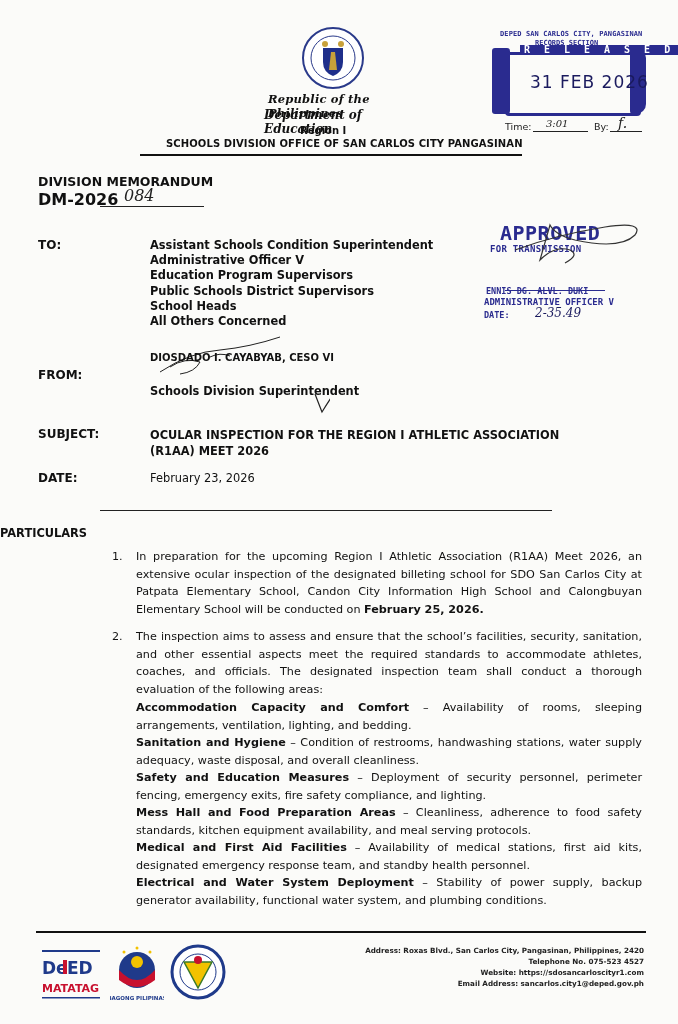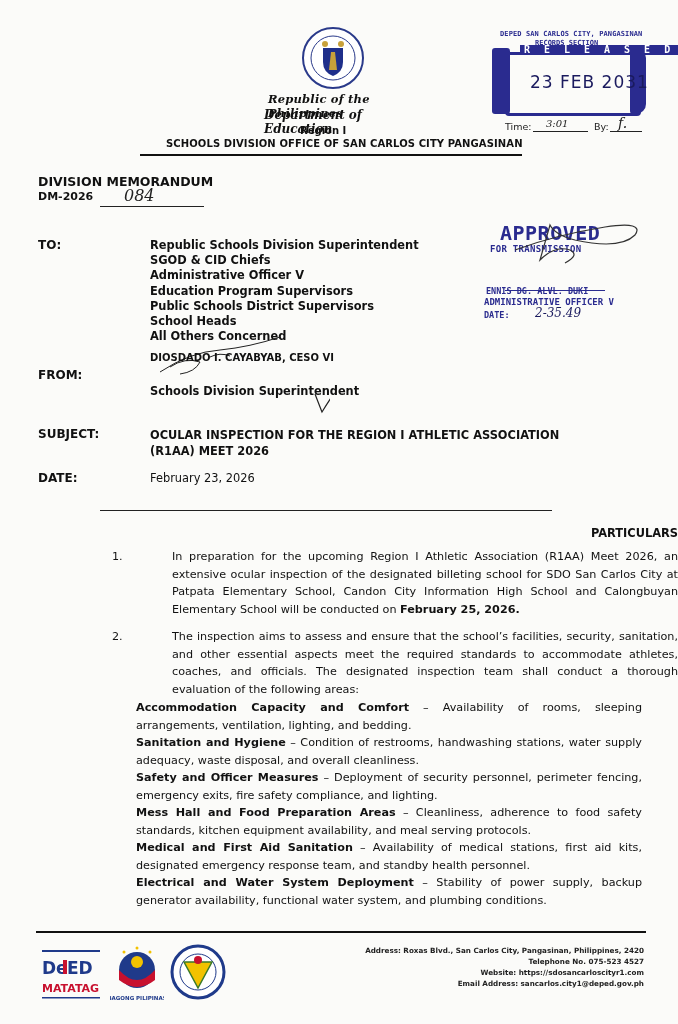--- a/index.html
+++ b/index.html
@@ -30,21 +30,21 @@
   .st-date { left: 530px; top: 72px; font-size: 17px; color: #1a1a5e; letter-spacing: 1px; font-family: "DejaVu Sans", sans-serif; }
   .st-time { left: 505px; top: 121px; font-size: 9.5px; color: #222; font-family: "DejaVu Sans", sans-serif; }
   .st-timeline { left: 533px; top: 131px; width: 55px; height: 1px; background: #222; }
   .st-timeval { left: 546px; top: 118px; font-size: 10px; font-style: italic; color: #222; font-family: "DejaVu Serif", serif; }
   .st-by { left: 594px; top: 121px; font-size: 9.5px; color: #222; font-family: "DejaVu Sans", sans-serif; }
   .st-byline { left: 610px; top: 131px; width: 32px; height: 1px; background: #222; }
   .st-byval { left: 618px; top: 115px; font-size: 14px; font-style: italic; color: #222; font-family: "DejaVu Serif", serif; }
 
   
   .memo-title { left: 38px; top: 174px; font-size: 12.5px; font-weight: bold; color: #111; }
-  .memo-num { left: 38px; top: 190px; font-size: 11px; font-weight: bold; color: #111; }
+  .memo-num { left: 38px; top: 190px; font-size: 16px; font-weight: bold; color: #111; }
   .memo-numval { left: 124px; top: 186px; font-size: 16px; font-family: "DejaVu Serif", serif; font-style: italic; color: #222; text-align: right; }
   .memo-numline { left: 100px; top: 206px; width: 104px; height: 1px; background: #222; }
 
   
   .ap { color: #2a2b8f; font-family: "DejaVu Sans Mono", monospace; font-weight: bold; margin-top: 29px; }
   .ap-big { left: 500px; top: 192px; font-size: 20px; letter-spacing: 0.5px; }
   .ap-for { left: 490px; top: 215px; font-size: 9px; letter-spacing: 0.3px; }
   .ap-name { left: 486px; top: 257px; font-size: 8.5px; }
   .ap-ao { left: 484px; top: 268px; font-size: 9px; }
   .ap-date-lbl { left: 484px; top: 281px; font-size: 8.5px; }
@@ -56,25 +56,25 @@
   .lbl { left: 38px; font-size: 12px; font-weight: bold; color: #111; }
   .to-list { left: 150px; top: 238px; font-size: 11.4px; font-weight: bold; line-height: 15.2px; color: #111; }
   .from-name { left: 150px; top: 352px; font-size: 10px; font-weight: bold; color: #111; }
   .from-pos { left: 150px; top: 384px; font-size: 11.4px; font-weight: bold; color: #111; }
   .subj { left: 150px; top: 427px; width: 440px; font-size: 11.4px; font-weight: bold; line-height: 16px; color: #111; }
   .date-val { left: 150px; top: 471px; font-size: 11.4px; color: #111; }
 
   .sig-svg { left: 150px; top: 332px; width: 180px; height: 90px; }
 
   .rule2 { left: 100px; top: 510px; width: 452px; height: 1.2px; background: #222; }
-  .particulars { left: 0; width: 678px; top: 526px; text-align: right; font-size: 11.4px; font-weight: bold; }
+  .particulars { left: 0; width: 678px; top: 526px; text-align: left; font-size: 11.4px; font-weight: bold; }
 
   .para { left: 112px; width: 530px; font-size: 11.2px; line-height: 17.6px; color: #111; }
   .para .num { position: absolute; left: 0; }
-  .para .txt { position: absolute; left: 24px; width: 506px; text-align: justify; margin-left: 36px; }
+  .para .txt { position: absolute; left: 24px; width: 506px; text-align: justify; }
   .p1 { top: 548px; }
   .p2 { top: 628px; }
   .area { left: 136px; width: 506px; font-size: 11.2px; line-height: 17.6px; text-align: justify; color: #111; }
   .area b { font-weight: bold; }
 
   
   .frule { left: 36px; top: 931px; width: 610px; height: 2px; background: #111; }
   .logo-deped { left: 40px; top: 948px; width: 64px; height: 56px; }
   .logo-bp { left: 110px; top: 944px; width: 54px; height: 60px; }
   .logo-sdo { left: 170px; top: 944px; width: 56px; height: 56px; }
@@ -96,21 +96,21 @@
 <div class="abs hdr-line hdr-reg">Region I</div>
 <div class="abs hdr-line hdr-sdo">SCHOOLS DIVISION OFFICE OF SAN CARLOS CITY PANGASINAN</div>
 <div class="abs hdr-rule"></div>
 
 <div class="abs stamp st-top">DEPED SAN CARLOS CITY, PANGASINAN</div>
 <div class="abs stamp st-rec">RECORDS SECTION</div>
 <div class="abs st-box"></div>
 <div class="abs st-R"></div>
 <div class="abs st-D"></div>
 <div class="abs stamp st-rel">RELEASED</div>
-<div class="abs stamp st-date">23 FEB 2031</div>
+<div class="abs stamp st-date">31 FEB 2026</div>
 <div class="abs st-time">Time:</div>
 <div class="abs st-timeline"></div>
 <div class="abs st-timeval">3:01</div>
 <div class="abs st-by">By:</div>
 <div class="abs st-byline"></div>
 <div class="abs st-byval">f.</div>
 
 <div class="abs memo-title">DIVISION MEMORANDUM</div>
 <div class="abs memo-num">DM-2026</div>
 <div class="abs memo-numline"></div>
@@ -122,22 +122,21 @@
   <path d="M20 45 Q60 30 110 22 Q150 16 140 30 Q125 45 80 35 Q60 30 55 20 L45 55 Q60 40 75 45 Q85 50 70 58" fill="none" stroke="#333" stroke-width="1.2"></path>
 </svg>
 <div class="abs ap ap-name">ENNIS DG. ALVL. DUKI</div>
 <div class="abs ap ap-ao">ADMINISTRATIVE OFFICER V</div>
 <div class="abs ap ap-date-lbl">DATE:</div>
 <div class="abs ap-date-line"></div>
 <div class="abs ap ap-date-val">2-35.49</div>
 
 <div class="abs lbl" style="top:238px">TO:</div>
 <div class="abs to-list">
-  <div>Republic Schools Division Superintendent</div>
-  <div>SGOD &amp; CID Chiefs</div>
+  <div>Assistant Schools Condition Superintendent</div>
   <div>Administrative Officer V</div>
   <div>Education Program Supervisors</div>
   <div>Public Schools District Supervisors</div>
   <div>School Heads</div>
   <div>All Others Concerned</div>
 </div>
 
 <svg class="abs sig-svg" viewBox="0 0 180 90">
   <path d="M10 40 Q40 20 70 18 Q100 15 130 5 M20 35 Q35 25 50 30 Q45 40 30 42 M60 25 Q70 20 80 24" fill="none" stroke="#222" stroke-width="1"></path>
   <path d="M165 62 Q170 75 172 80 Q178 70 185 60" fill="none" stroke="#222" stroke-width="1.2"></path>
@@ -161,23 +160,23 @@
   <span class="txt"><span>In preparation for the upcoming Region I Athletic Association (R1AA) Meet 2026, an extensive ocular inspection of the designated billeting school for SDO San Carlos City at Patpata Elementary School, Candon City Information High School and Calongbuyan Elementary School will be conducted on </span><b>February 25, 2026.</b></span>
 </div>
 
 <div class="abs para p2">
   <span class="num">2.</span>
   <span class="txt">The inspection aims to assess and ensure that the school’s facilities, security, sanitation, and other essential aspects meet the required standards to accommodate athletes, coaches, and officials. The designated inspection team shall conduct a thorough evaluation of the following areas:</span>
 </div>
 
 <div class="abs area" style="top:699px"><b>Accommodation Capacity and Comfort</b><span> – Availability of rooms, sleeping arrangements, ventilation, lighting, and bedding.</span></div>
 <div class="abs area" style="top:734px"><b>Sanitation and Hygiene</b><span> – Condition of restrooms, handwashing stations, water supply adequacy, waste disposal, and overall cleanliness.</span></div>
-<div class="abs area" style="top:769px"><b>Safety and Officer Measures</b><span> – Deployment of security personnel, perimeter fencing, emergency exits, fire safety compliance, and lighting.</span></div>
+<div class="abs area" style="top:769px"><b>Safety and Education Measures</b><span> – Deployment of security personnel, perimeter fencing, emergency exits, fire safety compliance, and lighting.</span></div>
 <div class="abs area" style="top:804px"><b>Mess Hall and Food Preparation Areas</b><span> – Cleanliness, adherence to food safety standards, kitchen equipment availability, and meal serving protocols.</span></div>
-<div class="abs area" style="top:839px"><b>Medical and First Aid Sanitation</b><span> – Availability of medical stations, first aid kits, designated emergency response team, and standby health personnel.</span></div>
+<div class="abs area" style="top:839px"><b>Medical and First Aid Facilities</b><span> – Availability of medical stations, first aid kits, designated emergency response team, and standby health personnel.</span></div>
 <div class="abs area" style="top:874px"><b>Electrical and Water System Deployment</b><span> – Stability of power supply, backup generator availability, functional water system, and plumbing conditions.</span></div>
 
 <div class="abs frule"></div>
 
 <svg class="abs logo-deped" viewBox="0 0 64 56">
   <rect x="2" y="2" width="58" height="2" fill="#1f3a8a"></rect>
   <text x="2" y="26" font-family="DejaVu Sans, sans-serif" font-weight="bold" font-size="17" fill="#1f3a8a">De</text>
   <text x="27" y="26" font-family="DejaVu Sans, sans-serif" font-weight="bold" font-size="17" fill="#1f3a8a">ED</text>
   <rect x="23" y="12" width="4" height="14" fill="#c8102e"></rect>
   <text x="2" y="44" font-family="DejaVu Sans, sans-serif" font-weight="bold" font-size="11" fill="#c8102e">MATATAG</text>

